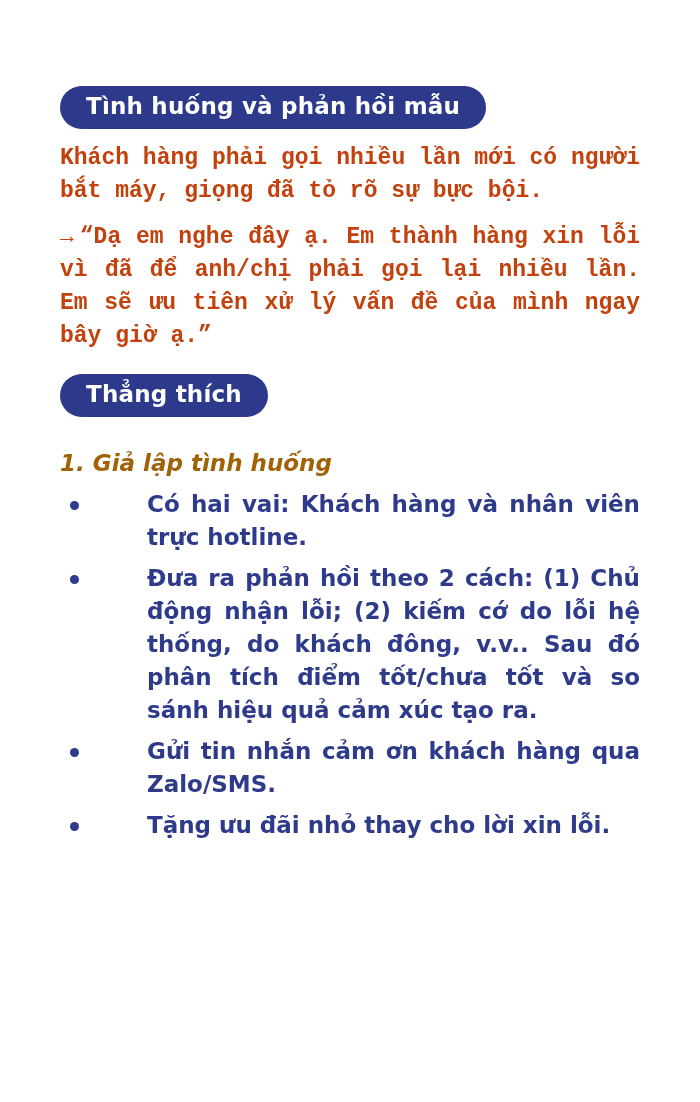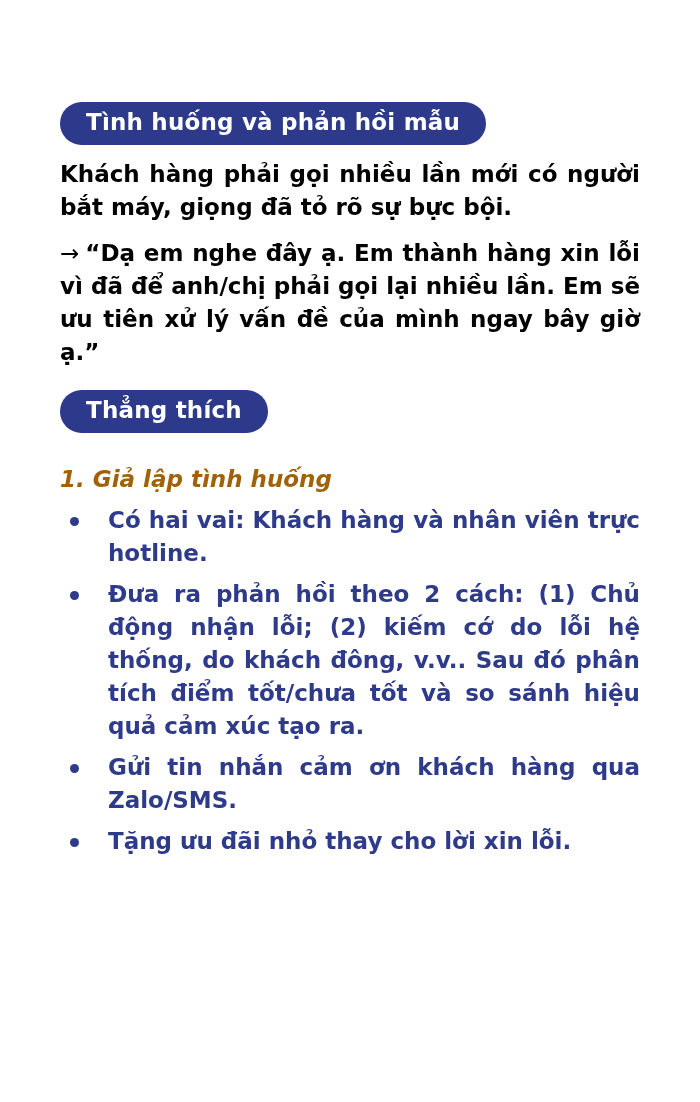--- a/index.html
+++ b/index.html
@@ -5,45 +5,45 @@
   html,body { margin:0; padding:0; background:#ffffff; }
   body {
     width:700px; height:1102px;
     font-family:"DejaVu Sans","Liberation Sans",sans-serif;
     -webkit-font-smoothing:antialiased;
   }
   .page {
     position:relative;
     width:700px; height:890px;
     box-sizing:border-box;
-    padding:64px 60px 0 60px;
+    padding:84px 60px 0 60px;
     background:#ffffff;
     color:#2e3a8a;
     overflow:hidden;
-    margin-top:36px;
   }
   .badge {
     display:inline-block;
     background:#2d3a8c;
     color:#ffffff;
     font-weight:bold;
     font-size:23px;
     line-height:1;
     padding:9px 26px 11px 26px;
     border-radius:24px;
     margin:2px 0 13px 0;
     letter-spacing:0.2px;
   }
   .body-text {
     font-size:23px;
     font-weight:bold;
     line-height:33px;
     text-align:justify;
     margin:0 0 13px 0;
-    color:#000000;
+    color:#c2410c;
+    font-family:Liberation Mono, monospace;
   }
   .arrow {
     font-weight:normal;
     margin-right:6px;
   }
   .section-gap { height:6px; }
   .exercise-heading {
     font-size:23px;
     font-weight:bold;
     font-style:italic;
@@ -52,20 +52,21 @@
   }
   ul.bullet-list {
     list-style:none;
     margin:0 0 8px 0;
     padding:0;
   }
   li.bullet-item {
     display:flex;
     align-items:flex-start;
     margin:0 0 8px 0;
+    gap:39px;
   }
   .dot {
     flex:0 0 auto;
     width:9px; height:9px;
     border-radius:50%;
     background:#2e3a8a;
     margin:13px 29px 0 10px;
   }
   .li-text {
     flex:1 1 auto;

